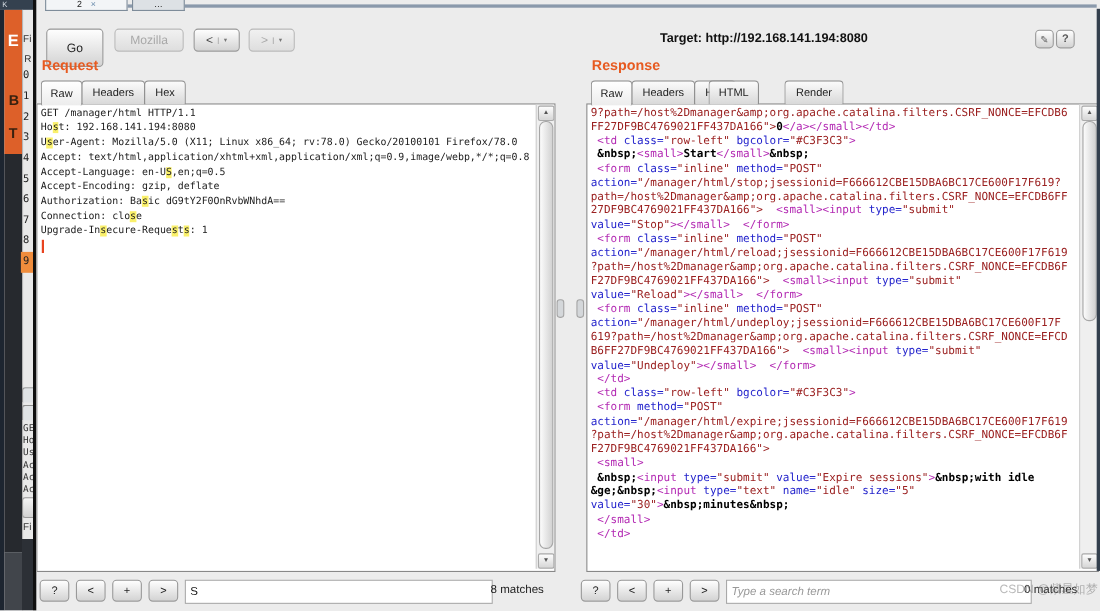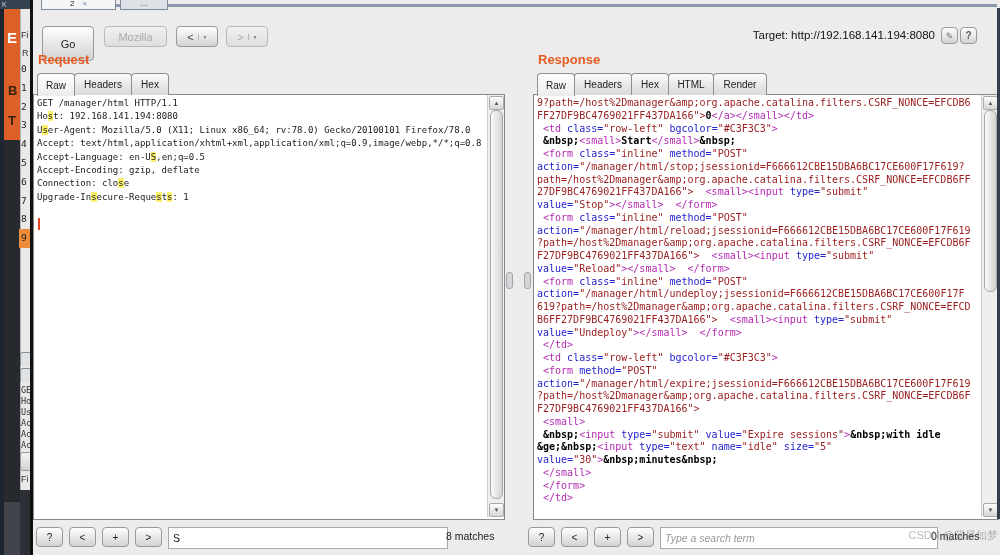--- a/index.html
+++ b/index.html
@@ -31,21 +31,21 @@
   .toptab{top:0;height:9px;border:1px solid #7e8c9a;border-top:none;display:flex;align-items:flex-start;
           justify-content:center;font-size:8px;line-height:8px;color:#222;z-index:2}
   .toptab.sel{left:41px;width:73px;background:#f3f5f7}
   .toptab.more{left:120px;width:46px;background:#dde1e5}
   .toptab .x{color:#6688aa;margin-left:8px}
   .btn{display:flex;align-items:center;justify-content:center;background:linear-gradient(#fefefe,#d3d3d3);
        border:1px solid #999;border-radius:4px;font-size:11px;color:#222;cursor:default}
   .btn.dis{color:#a8a8a8;background:linear-gradient(#f1f1f1,#dedede);border-color:#b9b9b9}
   .split-btn span.arr{flex:1;text-align:center}
   .split-btn span.dd{width:12px;border-left:1px solid #b5b5b5;font-size:5px;color:#777;text-align:center}
-  .target{font-size:11.5px;font-weight:normal;color:#111;text-align:right}
+  .target{font-size:11.5px;font-weight:bold;color:#111;}
   .iconbtn{font-size:9px;color:#666}
   .phead{font-size:13px;font-weight:bold;color:#e75a20}
   .tab{top:73px;height:21px;display:flex;align-items:center;justify-content:center;
        background:linear-gradient(#fbfbfb,#d8d8d8);border:1px solid #8f8f8f;border-bottom:none;
        border-radius:4px 4px 0 0;font-size:10px;color:#222;z-index:1}
   .tab.sel{background:linear-gradient(#ffffff,#ececec);height:22px;z-index:3}
   .editor{top:94px;height:424px;background:#fff;border:1px solid #888;overflow:hidden}
   .code{position:absolute;left:3px;top:2px;right:17px;font-family:"DejaVu Sans Mono",monospace;overflow:hidden}
   .code div{white-space:pre}
   .req-code{font-size:9px;line-height:13.4px;color:#1a1a1a}
@@ -147,39 +147,40 @@
 <div class="abs tab" style="left:74px;width:56px">Headers</div>
 <div class="abs tab" style="left:131px;width:36px">Hex</div>
 <div class="abs editor" style="left:33px;width:470px">
   <div class="code req-code">
       <div><span class="p">GET /manager/html HTTP/1.1</span></div>
       <div><span class="p">Ho</span><span class="h">s</span><span class="p">t: 192.168.141.194:8080</span></div>
       <div><span class="p">U</span><span class="h">s</span><span class="p">er-Agent: Mozilla/5.0 (X11; Linux x86_64; rv:78.0) Gecko/20100101 Firefox/78.0</span></div>
       <div><span class="p">Accept: text/html,application/xhtml+xml,application/xml;q=0.9,image/webp,*/*;q=0.8</span></div>
       <div><span class="p">Accept-Language: en-U</span><span class="h">S</span><span class="p">,en;q=0.5</span></div>
       <div><span class="p">Accept-Encoding: gzip, deflate</span></div>
+      <div><span class="p">Authorization: Ba</span><span class="h">s</span><span class="p">ic dG9tY2F0OnRvbWNhdA==</span></div>
       <div><span class="p">Connection: clo</span><span class="h">s</span><span class="p">e</span></div>
       <div><span class="p">Upgrade-In</span><span class="h">s</span><span class="p">ecure-Reque</span><span class="h">s</span><span class="p">t</span><span class="h">s</span><span class="p">: 1</span></div>
     </div>
   <div class="abs cursor" style="left:4px;top:123px"></div>
   <div class="abs sbar" style="left:453px;top:0;height:422px">
     <div class="sbtn" style="top:1px">▲</div>
     <div class="sthumb" style="top:15px;height:387px"></div>
     <div class="sbtn" style="top:408px">▼</div>
   </div>
 </div>
 
 <div class="abs grip" style="left:506px;top:272px"></div>
 <div class="abs grip" style="left:524px;top:272px"></div>
 
 <div class="abs phead" style="left:538px;top:52px">Response</div>
 <div class="abs tab sel" style="left:537px;width:36px">Raw</div>
 <div class="abs tab" style="left:574px;width:56px">Headers</div>
 <div class="abs tab" style="left:631px;width:36px">Hex</div>
-<div class="abs tab" style="left:668px;width:44px">HTML</div>
+<div class="abs tab" style="left:644px;width:44px">HTML</div>
 <div class="abs tab" style="left:713px;width:52px">Render</div>
 <div class="abs editor" style="left:533px;width:464px">
   <div class="code resp-code">
       <div><span class="v">9?path=/host%2Dmanager&amp;amp;org.apache.catalina.filters.CSRF_NONCE=EFCDB6</span></div>
       <div><span class="v">FF27DF9BC4769021FF437DA166"&gt;</span><span class="b">0</span><span class="t">&lt;/a&gt;&lt;/small&gt;&lt;/td&gt;</span></div>
       <div><span class="t"> &lt;td</span><span class="a"> class=</span><span class="v">"row-left"</span><span class="a"> bgcolor=</span><span class="v">"#C3F3C3"</span><span class="t">&gt;</span></div>
       <div><span class="b"> &amp;nbsp;</span><span class="t">&lt;small&gt;</span><span class="b">Start</span><span class="t">&lt;/small&gt;</span><span class="b">&amp;nbsp;</span></div>
       <div><span class="t"> &lt;form</span><span class="a"> class=</span><span class="v">"inline"</span><span class="a"> method=</span><span class="v">"POST"</span></div>
       <div><span class="a">action=</span><span class="v">"/manager/html/stop;jsessionid=F666612CBE15DBA6BC17CE600F17F619?</span></div>
       <div><span class="v">path=/host%2Dmanager&amp;amp;org.apache.catalina.filters.CSRF_NONCE=EFCDB6FF</span></div>
@@ -199,21 +200,20 @@
       <div><span class="t"> &lt;td</span><span class="a"> class=</span><span class="v">"row-left"</span><span class="a"> bgcolor=</span><span class="v">"#C3F3C3"</span><span class="t">&gt;</span></div>
       <div><span class="t"> &lt;form</span><span class="a"> method=</span><span class="v">"POST"</span></div>
       <div><span class="a">action=</span><span class="v">"/manager/html/expire;jsessionid=F666612CBE15DBA6BC17CE600F17F619</span></div>
       <div><span class="v">?path=/host%2Dmanager&amp;amp;org.apache.catalina.filters.CSRF_NONCE=EFCDB6F</span></div>
       <div><span class="v">F27DF9BC4769021FF437DA166"&gt;</span></div>
       <div><span class="t"> &lt;small&gt;</span></div>
       <div><span class="b"> &amp;nbsp;</span><span class="t">&lt;input</span><span class="a"> type=</span><span class="v">"submit"</span><span class="a"> value=</span><span class="v">"Expire sessions"</span><span class="t">&gt;</span><span class="b">&amp;nbsp;with idle</span></div>
       <div><span class="b">&amp;ge;&amp;nbsp;</span><span class="t">&lt;input</span><span class="a"> type=</span><span class="v">"text"</span><span class="a"> name=</span><span class="v">"idle"</span><span class="a"> size=</span><span class="v">"5"</span></div>
       <div><span class="a">value=</span><span class="v">"30"</span><span class="t">&gt;</span><span class="b">&amp;nbsp;minutes&amp;nbsp;</span></div>
       <div><span class="t"> &lt;/small&gt;</span></div>
-      <div><span class="t"> &lt;/form&gt;</span></div>
       <div><span class="t"> &lt;/td&gt;</span></div>
     </div>
   <div class="abs sbar" style="left:447px;top:0;height:422px">
     <div class="sbtn" style="top:1px">▲</div>
     <div class="sthumb" style="top:15px;height:180px"></div>
     <div class="sbtn" style="top:408px">▼</div>
   </div>
 </div>
 
 <button class="abs btn sbtn-sm" style="left:36px;top:527px">?</button>

